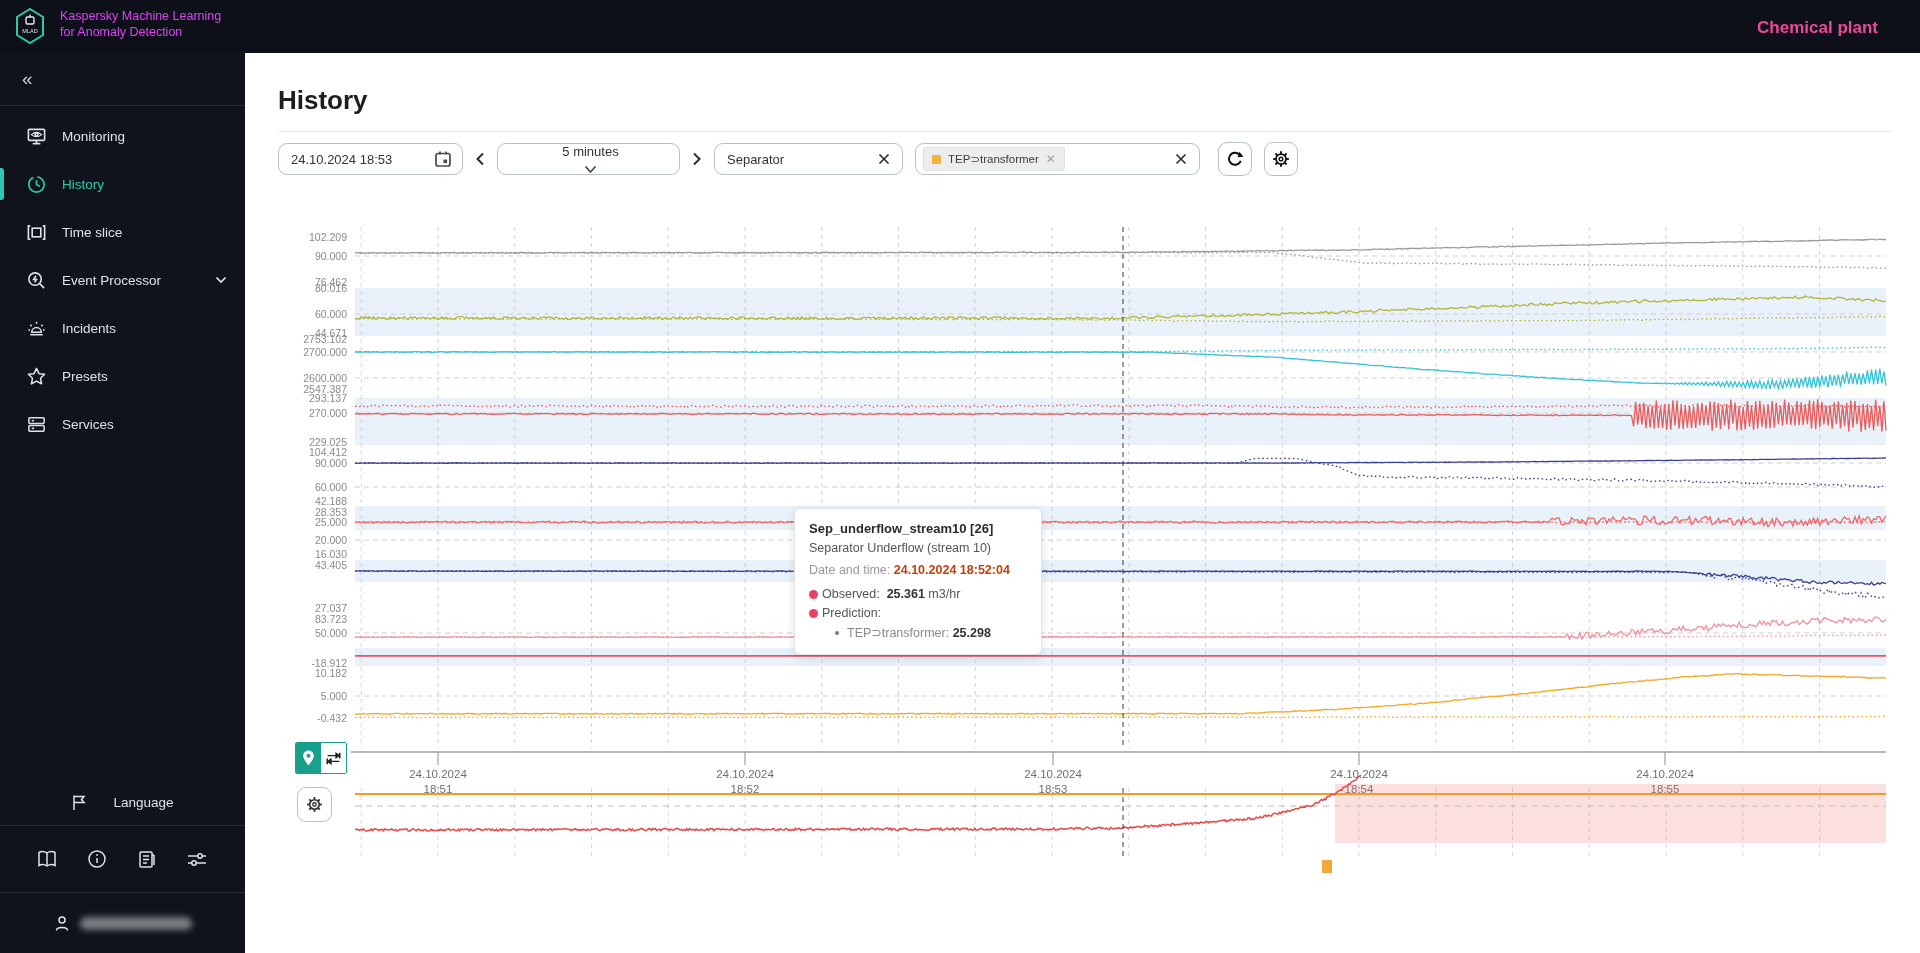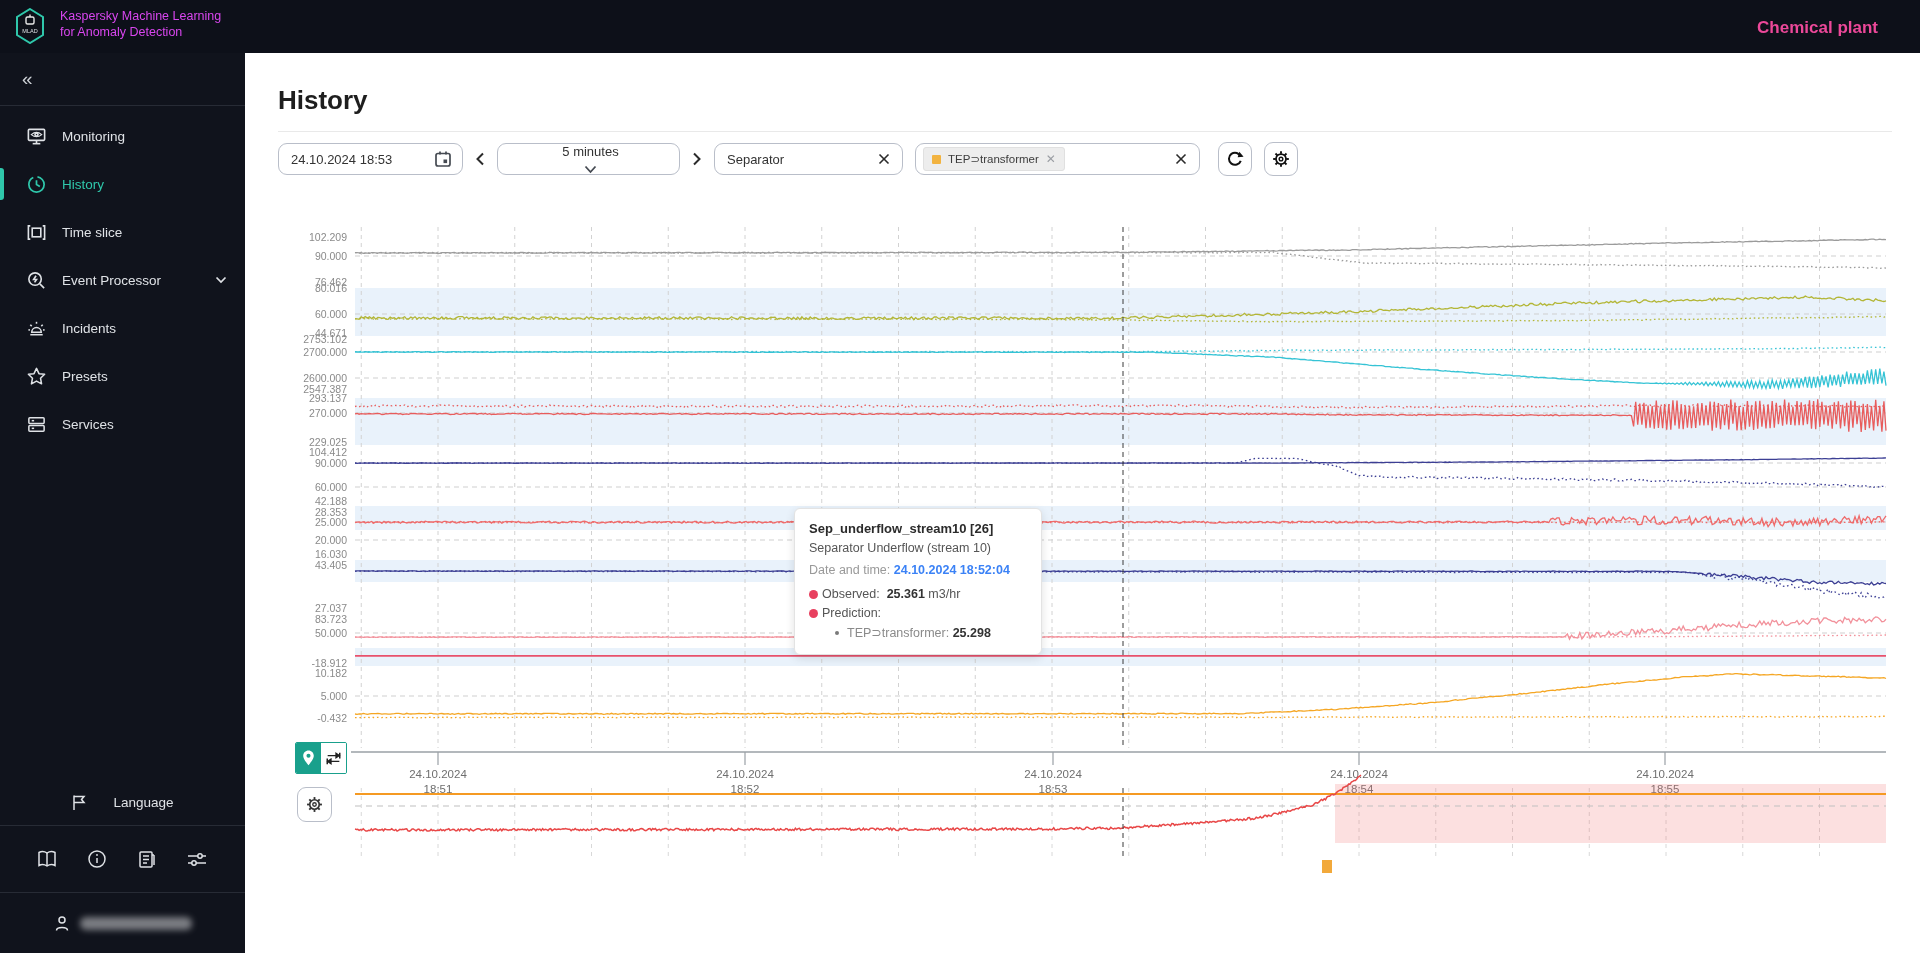--- a/index.html
+++ b/index.html
@@ -51,21 +51,21 @@
   .map-toggle .seg{width:25px;height:30px;display:flex;align-items:center;justify-content:center;cursor:pointer;box-sizing:border-box;}
   .seg-pin{background:#19a08c;}
   .seg-pan{background:#fff;}
   .chart-gear{position:absolute;left:297px;top:787px;width:35px;height:35px;z-index:4;}
   
   .tooltip{position:absolute;left:794px;top:508px;width:248px;box-sizing:border-box;background:#fff;border:1px solid #e3e3e3;
            border-radius:6px;box-shadow:0 3px 10px rgba(0,0,0,.12);padding:12px 14px;z-index:6;font-size:12.5px;color:#555;}
   .tt-title{font-size:13px;font-weight:bold;color:#2b2b2b;margin-bottom:5px;}
   .tt-sub{color:#555;margin-bottom:8px;}
   .tt-dt{color:#999;margin-bottom:10px;}
-  .tt-dt b{color:#3b82f6;margin-top:12px;}
+  .tt-dt b{color:#c2410c;margin-top:12px;}
   .tt-row{display:flex;align-items:center;gap:4px;margin-bottom:5px;color:#555;}
   .dot{width:9px;height:9px;border-radius:50%;background:#e8405f;flex:0 0 auto;}
   .tt-pred-item{display:flex;align-items:center;gap:8px;margin:4px 0 2px 26px;color:#8a8a8a;}
   .mini-dot{width:4px;height:4px;border-radius:50%;background:#7a7a7a;}
   .b{font-weight:bold;color:#333;}
   svg.chart{position:absolute;left:0;top:0;z-index:1;}
 </style>
 </head>
 <body>
 <div id="app">

